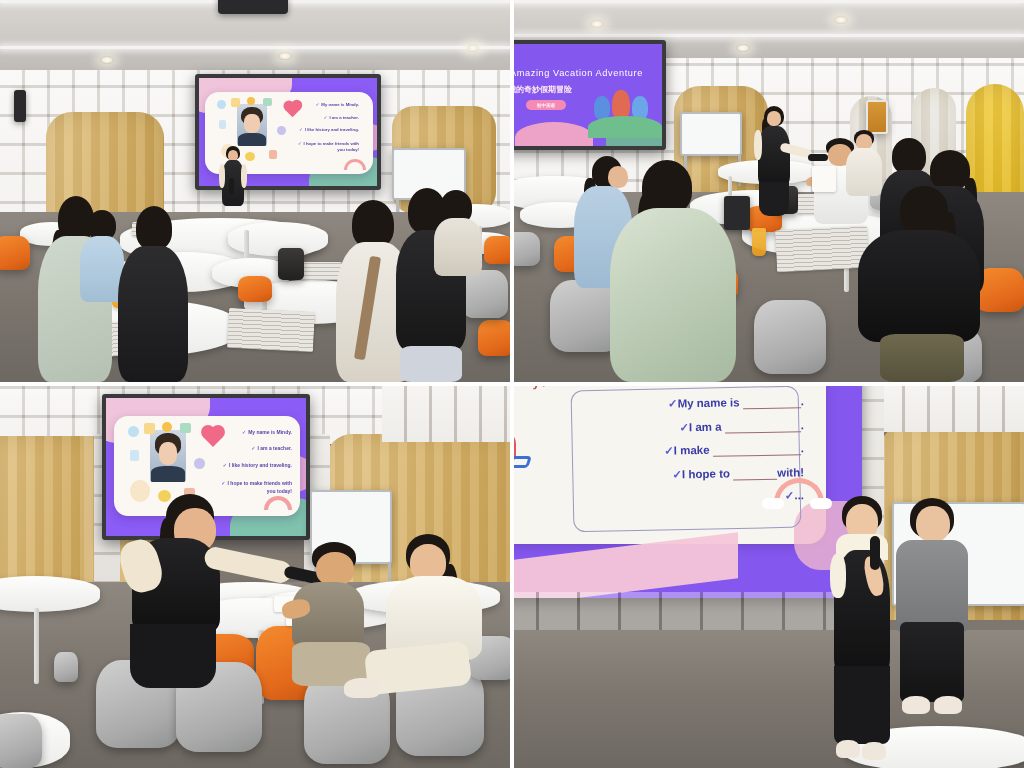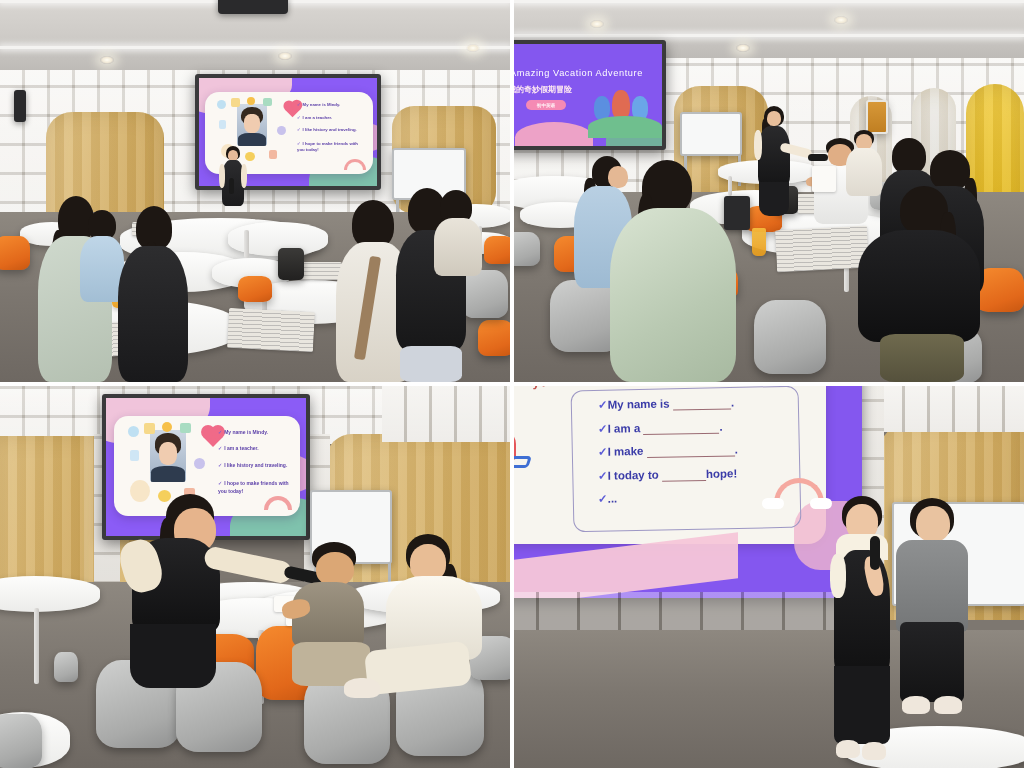--- a/index.html
+++ b/index.html
@@ -9,20 +9,21 @@
     background:#ffffff;
     font-family:"Liberation Sans", sans-serif;
   }
   #collage {
     position:relative; width:1024px; height:768px;
     display:grid;
     grid-template-columns:510px 510px;
     grid-template-rows:382px 382px;
     gap:4px;
     background:#ffffff;
+    text-align:right;
   }
   .photo { position:relative; overflow:hidden; }
 
   
   .ceiling {
     position:absolute; left:0; right:0; top:0;
     background:linear-gradient(#d9d6d2 0%, #ccc9c5 55%, #c2bfbb 100%);
   }
   .ceiling:after{
     content:""; position:absolute; left:0; right:0; height:3px;
@@ -586,22 +587,22 @@
           </div>
           <div style="margin-bottom:12px;transform:rotate(-1deg);">
             <span style="color:#5b5bd6;">✓</span><span>I am a</span>
             <span class="blank" style="width:76px;"></span><span>.</span>
           </div>
           <div style="margin-bottom:12px;transform:rotate(-1deg);">
             <span style="color:#5b5bd6;">✓</span><span>I make</span>
             <span class="blank" style="width:88px;"></span><span>.</span>
           </div>
           <div style="margin-bottom:12px;transform:rotate(-1deg);">
-            <span style="color:#5b5bd6;">✓</span><span>I today to</span>
-            <span class="blank" style="width:44px;"></span><span>hope!</span>
+            <span style="color:#5b5bd6;">✓</span><span>I hope to</span>
+            <span class="blank" style="width:44px;"></span><span>with!</span>
           </div>
           <div style="transform:rotate(-1deg);">
             <span style="color:#5b5bd6;">✓</span><span>...</span>
           </div>
         </div>
 
         <div class="avatar3d" style="left:-12px;top:16px;width:44px;height:84px;">
 
           <div class="a3-torso" style="left:-2px;top:48px;width:32px;height:30px;"></div>
           <div class="a3-plat" style="left:-6px;top:74px;width:50px;height:12px;"></div>

